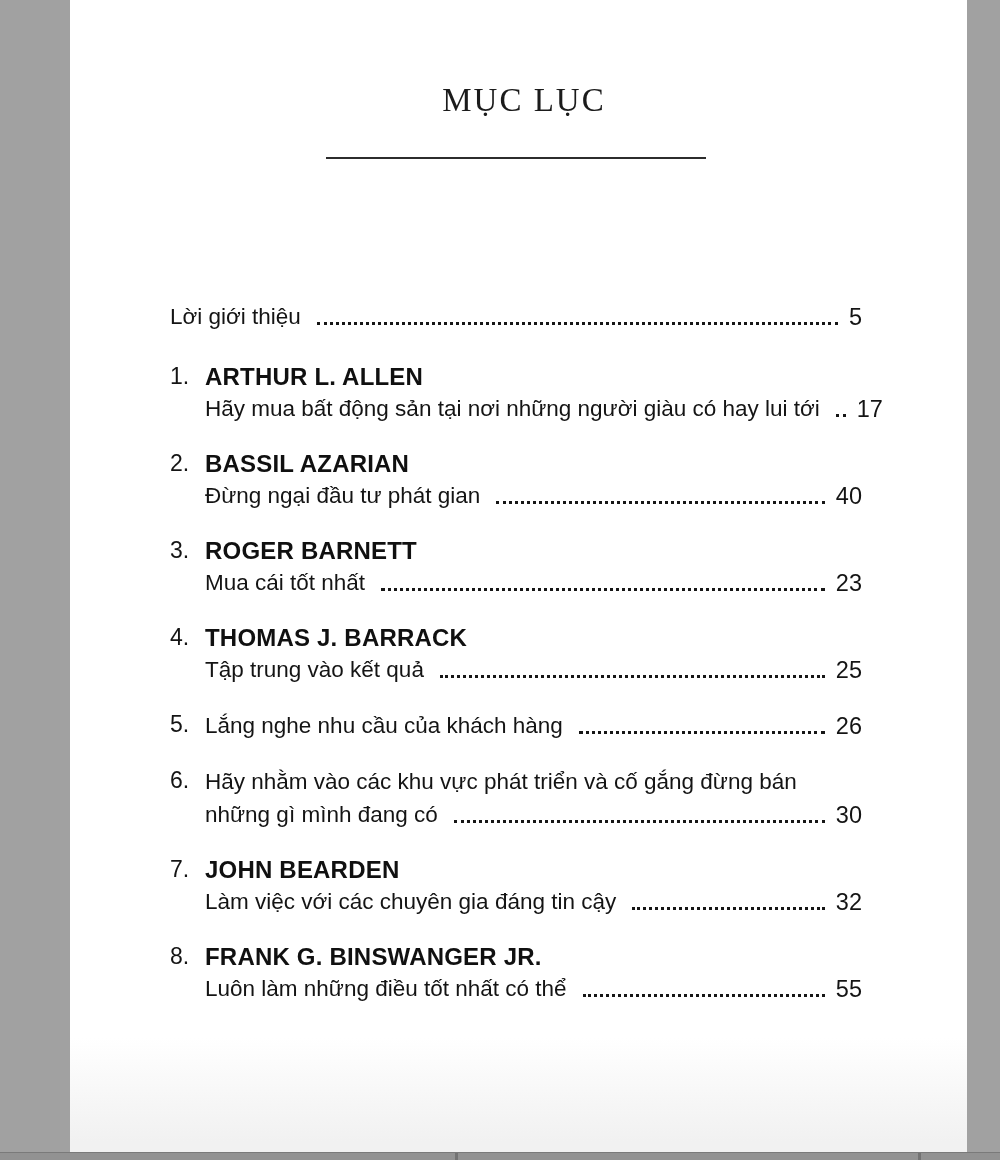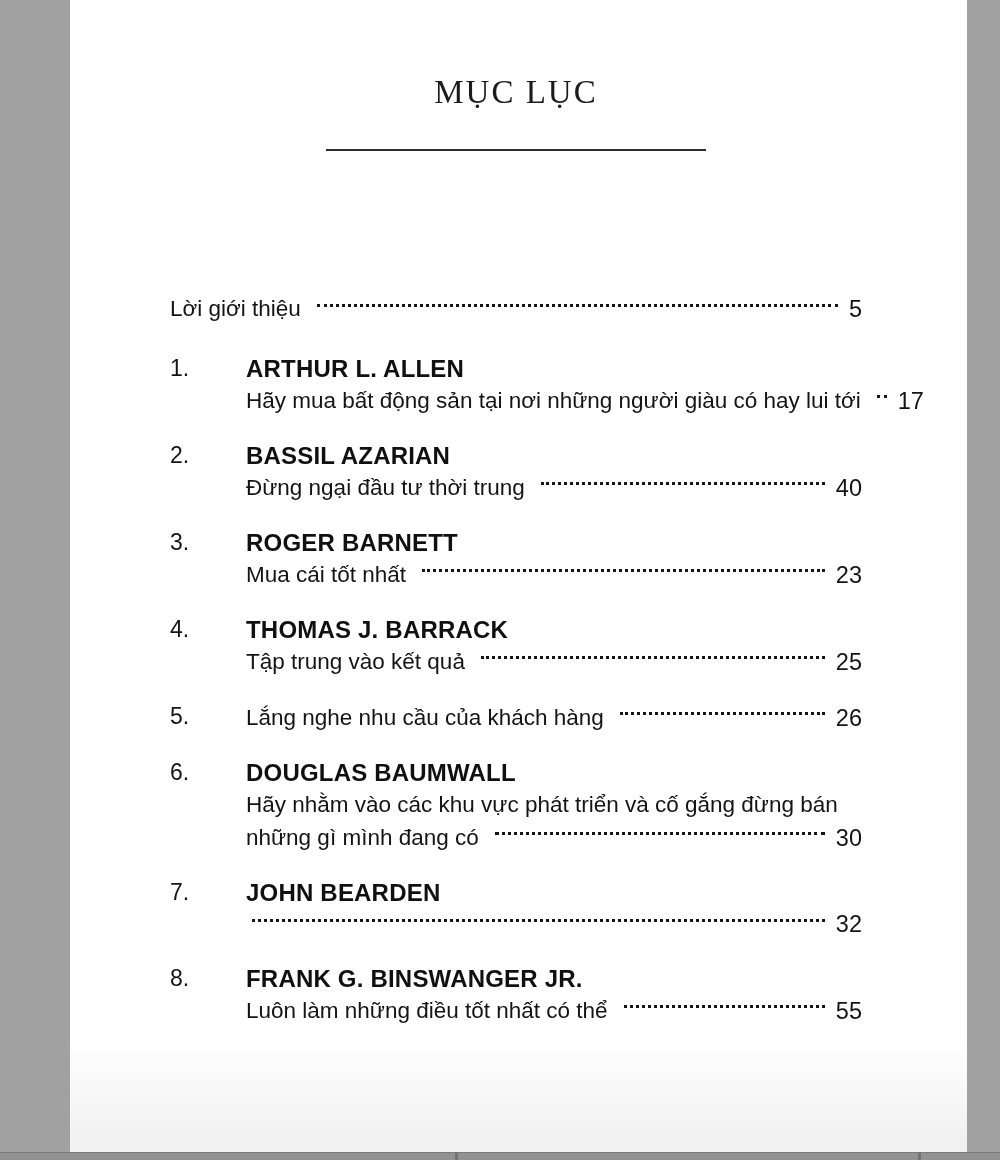--- a/index.html
+++ b/index.html
@@ -19,39 +19,39 @@
   .edge.right { right: 0; width: 33px; }
   .page {
     position: absolute;
     left: 70px; right: 33px; top: 0; bottom: 7px;
     background: linear-gradient(180deg, #ffffff 0%, #ffffff 90%, #f1f1f1 99%);
     padding: 72px 0 0 100px;
     box-sizing: border-box;
   }
   .content { width: 692px; }
   .doc-title {
-    margin: 0;
+    margin: 8px;
     width: 692px;
     text-align: center;
     font-family: "Liberation Serif", serif;
     font-weight: 400;
     font-size: 33px;
     line-height: 40px;
     letter-spacing: 2px;
     color: #1b1b1b;
   }
   .title-rule {
     width: 380px; height: 0;
     border-top: 2px solid #2c2c2c;
     margin: 37px auto 0;
   }
   .toc { margin-top: 142px; }
   .dot-row {
     display: flex;
-    align-items: center;
+    align-items: flex-end;
     gap: 10px;
   }
   .leader {
     flex: 1 1 auto;
     min-width: 10px;
     border-bottom: 3px dotted #161616;
     margin: 0 1px 8px 6px;
   }
   .pg {
     flex: none;
@@ -66,21 +66,21 @@
   .entry {
     display: flex;
     margin-bottom: 23px;
   }
   .entry-num {
     flex: none;
     width: 35px;
     font-size: 23px;
     line-height: 31px;
   }
-  .entry-body { flex: 1; min-width: 0; margin-left: 41px; }
+  .entry-body { flex: 1; min-width: 0; }
   .entry-name {
     font-weight: 700;
     font-size: 24px;
     line-height: 31px;
     letter-spacing: 0.2px;
     color: #101010;
   }
   .desc-line, .desc-row { font-size: 22.5px; line-height: 33px; }
   .desc-row .txt { white-space: nowrap; flex: none; }
   .bottom-bar {
@@ -128,21 +128,21 @@
             <span class="pg">17</span>
           </div>
         </div>
       </div>
 
       <div class="entry">
         <span class="entry-num">2.</span>
         <div class="entry-body">
           <div class="entry-name">BASSIL AZARIAN</div>
           <div class="dot-row desc-row">
-            <span class="txt">Đừng ngại đầu tư thời trung</span>
+            <span class="txt">Đừng ngại đầu tư phát gian</span>
             <span class="leader"></span>
             <span class="pg">40</span>
           </div>
         </div>
       </div>
 
       <div class="entry">
         <span class="entry-num">3.</span>
         <div class="entry-body">
           <div class="entry-name">ROGER BARNETT</div>
@@ -173,35 +173,35 @@
             <span class="txt">Lắng nghe nhu cầu của khách hàng</span>
             <span class="leader"></span>
             <span class="pg">26</span>
           </div>
         </div>
       </div>
 
       <div class="entry">
         <span class="entry-num">6.</span>
         <div class="entry-body">
-          <div class="entry-name">DOUGLAS BAUMWALL</div>
           <div class="desc-line">Hãy nhằm vào các khu vực phát triển và cố gắng đừng bán</div>
           <div class="dot-row desc-row">
             <span class="txt">những gì mình đang có</span>
             <span class="leader"></span>
             <span class="pg">30</span>
           </div>
         </div>
       </div>
 
       <div class="entry">
         <span class="entry-num">7.</span>
         <div class="entry-body">
           <div class="entry-name">JOHN BEARDEN</div>
           <div class="dot-row desc-row">
+            <span class="txt">Làm việc với các chuyên gia đáng tin cậy</span>
             <span class="leader"></span>
             <span class="pg">32</span>
           </div>
         </div>
       </div>
 
       <div class="entry">
         <span class="entry-num">8.</span>
         <div class="entry-body">
           <div class="entry-name">FRANK G. BINSWANGER JR.</div>

